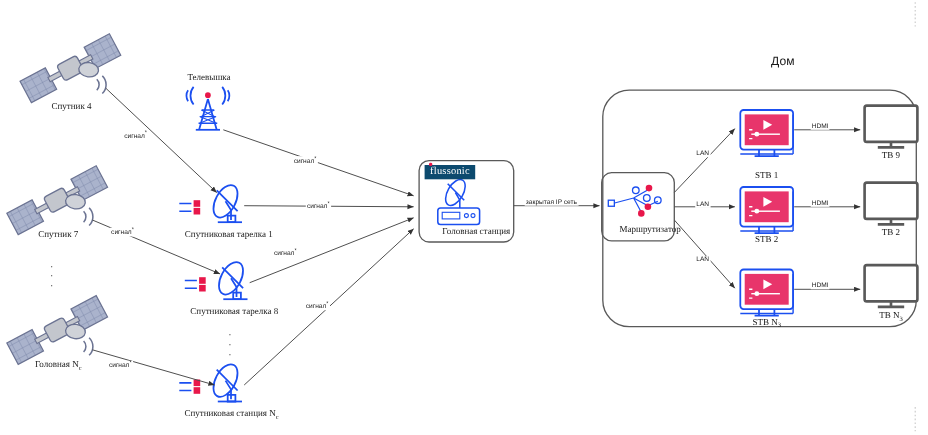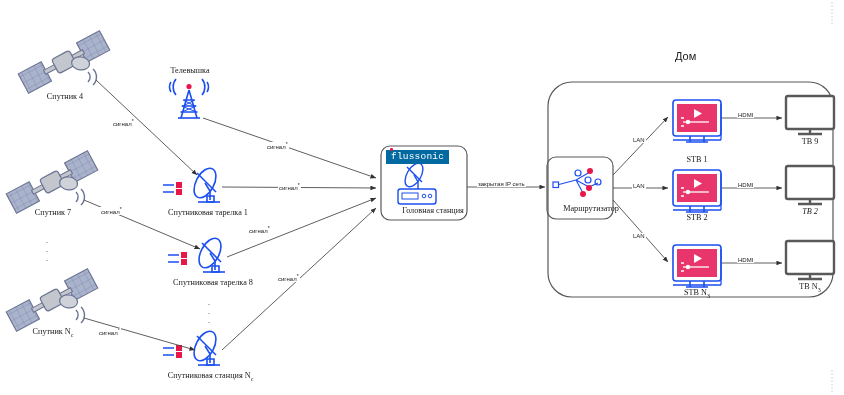--- a/index.html
+++ b/index.html
@@ -15,29 +15,29 @@
     white-space:nowrap;line-height:1.1;
   }
   .lbl sub{font-size:6px;}
   .edge-lbl{
     position:absolute;font-family:"Liberation Sans", sans-serif;
     font-size:6px;color:#1a1a1a;white-space:nowrap;
     background:#ffffff;padding:0 1px;line-height:1;
   }
   .house-title{
     position:absolute;font-family:"Liberation Sans", sans-serif;
-    font-size:11px;color:#1a1a1a;white-space:nowrap;
+    font-size:11px;color:#1a1a1a;white-space:nowrap;margin-left:26px;
   }
   .dots{
     position:absolute;font-family:"Liberation Serif", serif;
     font-size:9px;color:#333;line-height:9px;text-align:center;
   }
   .flus-badge{
-    position:absolute;background:#0369a1;color:#ffffff;
-    font-family:Liberation Mono, monospace;font-size:9.5px;
+    position:absolute;background:#0c4a6e;color:#ffffff;
+    font-family:Liberation Serif, serif;font-size:9.5px;
     letter-spacing:.2px;padding:1px 5px 2px 5px;white-space:nowrap;
   }
   .flus-dot{position:absolute;width:2.5px;height:2.5px;border-radius:50%;background:#e8174a;}
   svg{display:block;overflow:visible;}
 </style>
 </head>
 <body>
 
 <svg id="canvas" viewBox="0 0 844 395" xmlns="http://www.w3.org/2000/svg">
   <defs>
@@ -244,21 +244,21 @@
 <div class="flus-badge" style="left:386px;top:150px;">flussonic</div>
 <div class="flus-dot" style="left:390px;top:148px;"></div>
 
 <div class="lbl" style="left:0px;top:92px;width:130px;">
   <span>Спутник 4</span>
 </div>
 <div class="lbl" style="left:-12px;top:208px;width:130px;">
   <span>Спутник 7</span>
 </div>
 <div class="lbl" style="left:-12px;top:327px;width:130px;">
-  <span>Спутник N</span><sub>c</sub>
+  <span>Головная N</span><sub>c</sub>
 </div>
 
 <div class="dots" style="left:32px;top:238px;width:30px;">
   <div>·</div>
   <div>·</div>
   <div>·</div>
 </div>
 
 <div class="lbl" style="left:145px;top:66px;width:90px;">
   <span>Телевышка</span>
@@ -296,21 +296,21 @@
 <div class="lbl" style="left:673px;top:213px;width:48px;">
   <span>STB 2</span>
 </div>
 <div class="lbl" style="left:673px;top:288px;width:48px;">
   <span>STB N</span><sub>3</sub>
 </div>
 
 <div class="lbl" style="left:786px;top:137px;width:48px;">
   <span>ТВ 9</span>
 </div>
-<div class="lbl" style="left:786px;top:207px;width:48px;font-style:italic;">
+<div class="lbl" style="left:786px;top:207px;width:48px;">
   <span>ТВ 2</span>
 </div>
 <div class="lbl" style="left:786px;top:282px;width:48px;">
   <span>ТВ N</span><sub>3</sub>
 </div>
 
 <div class="edge-lbl" style="left:112px;top:119px;">
   <span>сигнал</span><sup>*</sup>
 </div>
 <div class="edge-lbl" style="left:266px;top:142px;">

